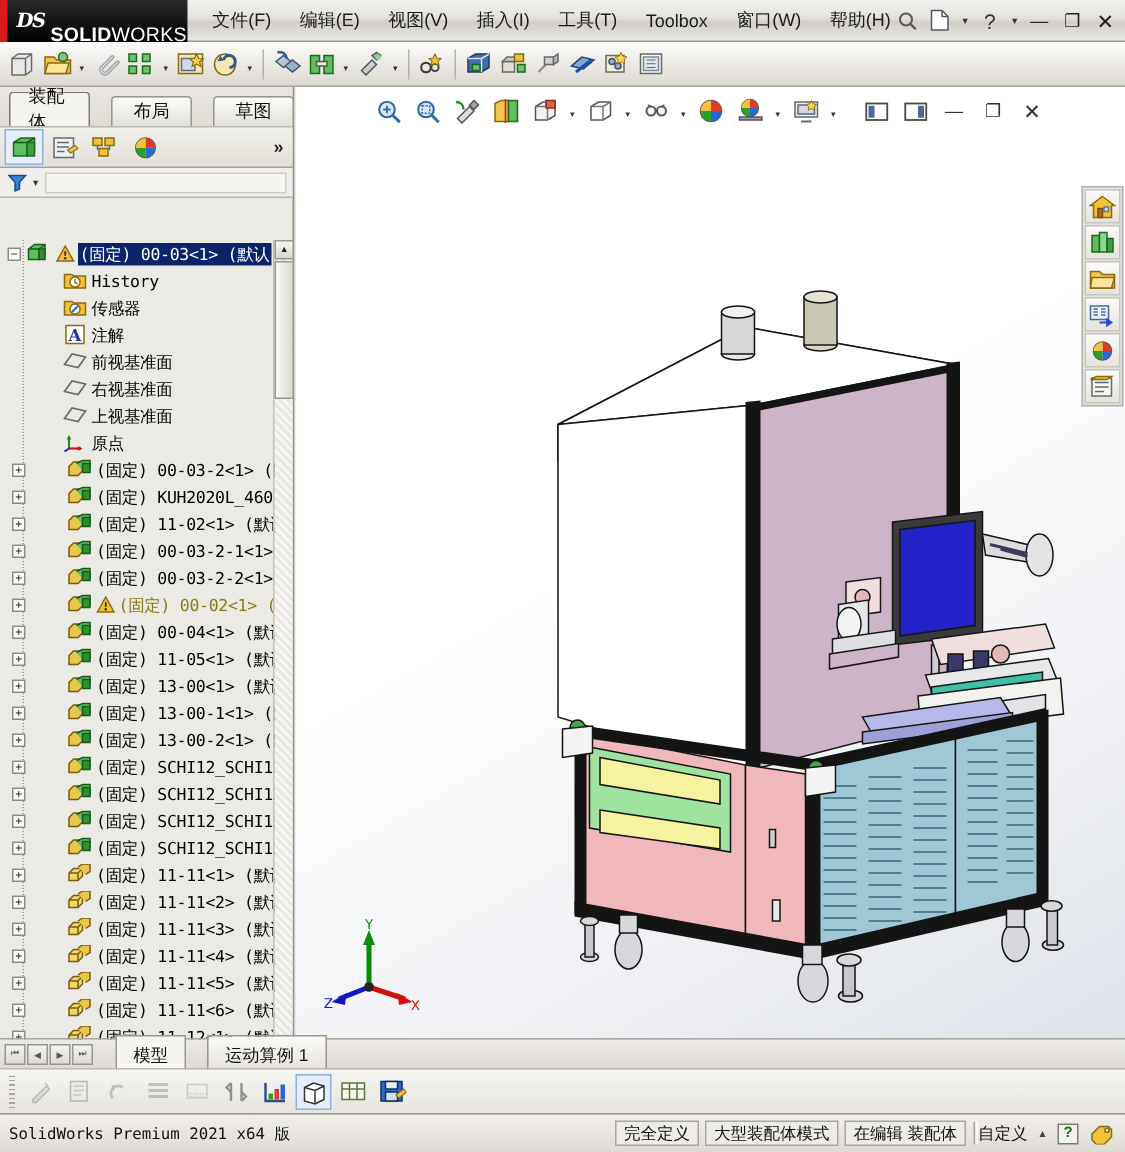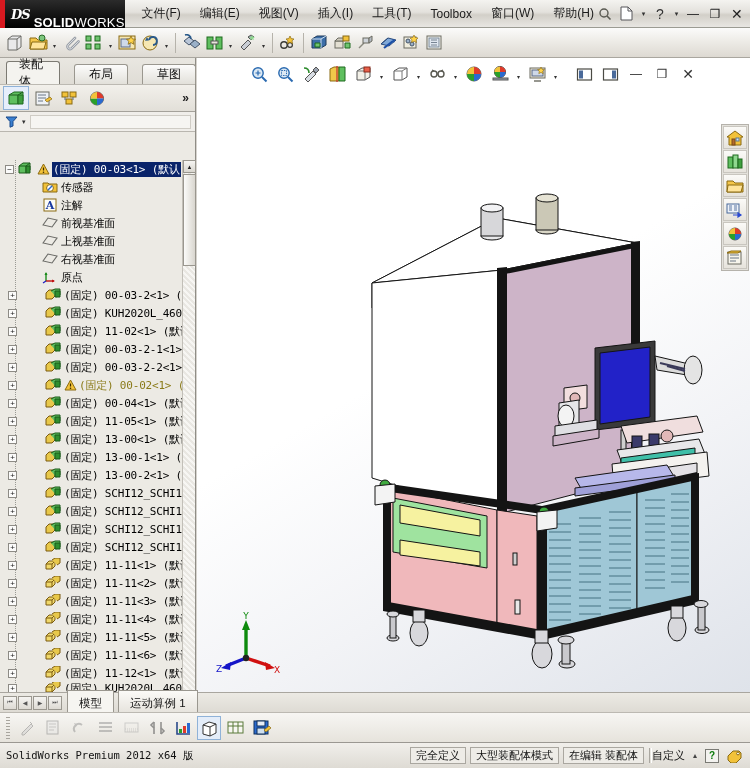--- a/index.html
+++ b/index.html
@@ -147,21 +147,21 @@
   
   .tabstrip{
     position:absolute; left:0; top:692px; width:750px; height:20px;
     background:linear-gradient(to bottom,#eceae4,#dedbd4); border-top:1px solid #a9a69f;
     display:flex; align-items:center; padding-left:3px; gap:0;
   }
   .navbtn{ width:14px; height:14px; border:1px solid #9a978f; background:linear-gradient(to bottom,#f5f4f1,#dddad3);
     display:flex; align-items:center; justify-content:center; font-size:6px; color:#555; margin-right:1px; }
   .btab{ height:18px; padding:12px 11px; display:flex; align-items:center; font-size:11.5px; color:#111;
     border:1px solid #9a978f; border-bottom:none; background:linear-gradient(to bottom,#fbfaf7,#e4e1da);
-    margin-left:4px; }
+    margin-left:14px; }
   .btab.active{ background:#f6f5f1; font-weight:normal; }
 
   
   .lowerbar{
     position:absolute; left:0; top:712px; width:750px; height:30px;
     background:linear-gradient(to bottom,#f7f6f3,#e6e3dc); border-top:1px solid #bcb9b2;
     display:flex; align-items:center; padding-left:6px; gap:2px;
   }
   .li{ width:24px; height:24px; display:flex; align-items:center; justify-content:center; border:1px solid transparent; }
   .li.active{ background:#e4edf9; border:1px solid #8fb2d8; }
@@ -428,20 +428,32 @@
           </span>
           <span class="tlabel sel">(固定) 00-03&lt;1&gt;  (默认</span>
         </div>
         <div class="trow">
           <span class="ind"></span>
           <span class="nogap"></span>
           <span class="ticon">
             <svg width="16" height="14" viewBox="0 0 16 14">
               <path d="M1 3h5l1 1h8v8H1z" fill="#f2c23a" stroke="#8a6a12"></path>
               <circle cx="8" cy="8" r="3.4" fill="#fff" stroke="#8a6a12"></circle>
+              <path d="M8 6v2.2l1.6 1" stroke="#8a6a12" fill="none"></path>
+            </svg>
+          </span>
+          <span class="tlabel">History</span>
+        </div>
+        <div class="trow">
+          <span class="ind"></span>
+          <span class="nogap"></span>
+          <span class="ticon">
+            <svg width="16" height="14" viewBox="0 0 16 14">
+              <path d="M1 3h5l1 1h8v8H1z" fill="#f2c23a" stroke="#8a6a12"></path>
+              <circle cx="8" cy="8" r="3.4" fill="#fff" stroke="#8a6a12"></circle>
               <path d="M6 10l4-4" stroke="#2a6ad0" stroke-width="1.4"></path>
             </svg>
           </span>
           <span class="tlabel">传感器</span>
         </div>
         <div class="trow">
           <span class="ind"></span>
           <span class="nogap"></span>
           <span class="ticon">
             <svg width="16" height="14" viewBox="0 0 16 14">
@@ -462,31 +474,31 @@
           <span class="tlabel">前视基准面</span>
         </div>
         <div class="trow">
           <span class="ind"></span>
           <span class="nogap"></span>
           <span class="ticon">
             <svg width="16" height="14" viewBox="0 0 16 14">
               <polygon points="1,9 6,2 15,4 10,11" fill="none" stroke="#6a6a66" stroke-width="1.1"></polygon>
             </svg>
           </span>
+          <span class="tlabel">右视基准面</span>
+        </div>
+        <div class="trow">
+          <span class="ind"></span>
+          <span class="nogap"></span>
+          <span class="ticon">
+            <svg width="16" height="14" viewBox="0 0 16 14">
+              <polygon points="1,9 6,2 15,4 10,11" fill="none" stroke="#6a6a66" stroke-width="1.1"></polygon>
+            </svg>
+          </span>
           <span class="tlabel">上视基准面</span>
-        </div>
-        <div class="trow">
-          <span class="ind"></span>
-          <span class="nogap"></span>
-          <span class="ticon">
-            <svg width="16" height="14" viewBox="0 0 16 14">
-              <polygon points="1,9 6,2 15,4 10,11" fill="none" stroke="#6a6a66" stroke-width="1.1"></polygon>
-            </svg>
-          </span>
-          <span class="tlabel">右视基准面</span>
         </div>
         <div class="trow">
           <span class="ind"></span>
           <span class="nogap"></span>
           <span class="ticon">
             <svg width="16" height="14" viewBox="0 0 16 14">
               <path d="M4 11V3" stroke="#1a8a1a" stroke-width="1.4"></path>
               <path d="M4 2l-1.5 3h3z" fill="#1a8a1a"></path>
               <path d="M4 11h8" stroke="#c01010" stroke-width="1.4"></path>
               <path d="M13 11l-3-1.5v3z" fill="#c01010"></path>
@@ -1126,21 +1138,21 @@
       <svg width="19" height="18" viewBox="0 0 19 18">
           <rect x="2" y="2" width="14" height="13" fill="#2a6ad0" stroke="#10315a"></rect>
           <rect x="5" y="2" width="8" height="5" fill="#e8eef6" stroke="#10315a"></rect>
           <rect x="5" y="9" width="8" height="6" fill="#cfe0f0" stroke="#10315a"></rect>
           <path d="M12 11l5-4 2 2-5 4z" fill="#f2c23a" stroke="#8a6a12" stroke-width=".7"></path>
         </svg>
     </div>
   </div>
 
   <div class="statusbar">
-    <div class="st-text">SolidWorks Premium 2012 x64 版</div>
+    <div class="st-text">SolidWorks Premium 2021 x64 版</div>
     <div style="flex:1"></div>
     <div class="st-cell">完全定义</div>
     <div class="st-cell">大型装配体模式</div>
     <div class="st-cell">在编辑 装配体</div>
     <div class="st-sep"></div>
     <div class="st-right">
       <span>自定义</span>
       <span style="font-size:8px;color:#444;">▴</span>
       <span class="qmark">?</span>
       <span>

